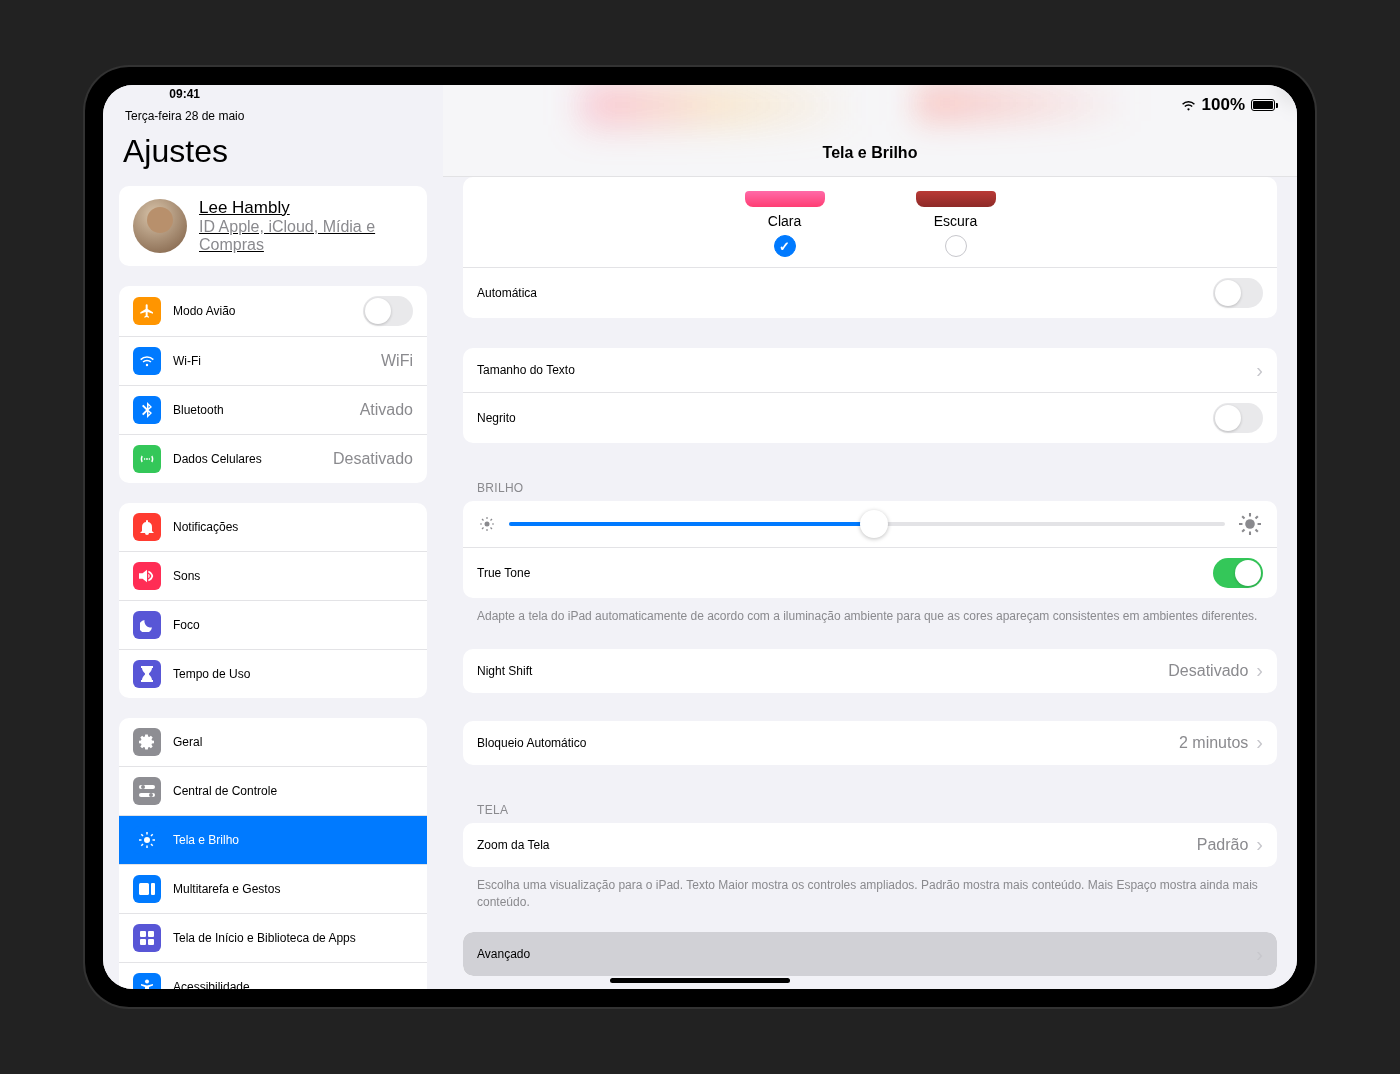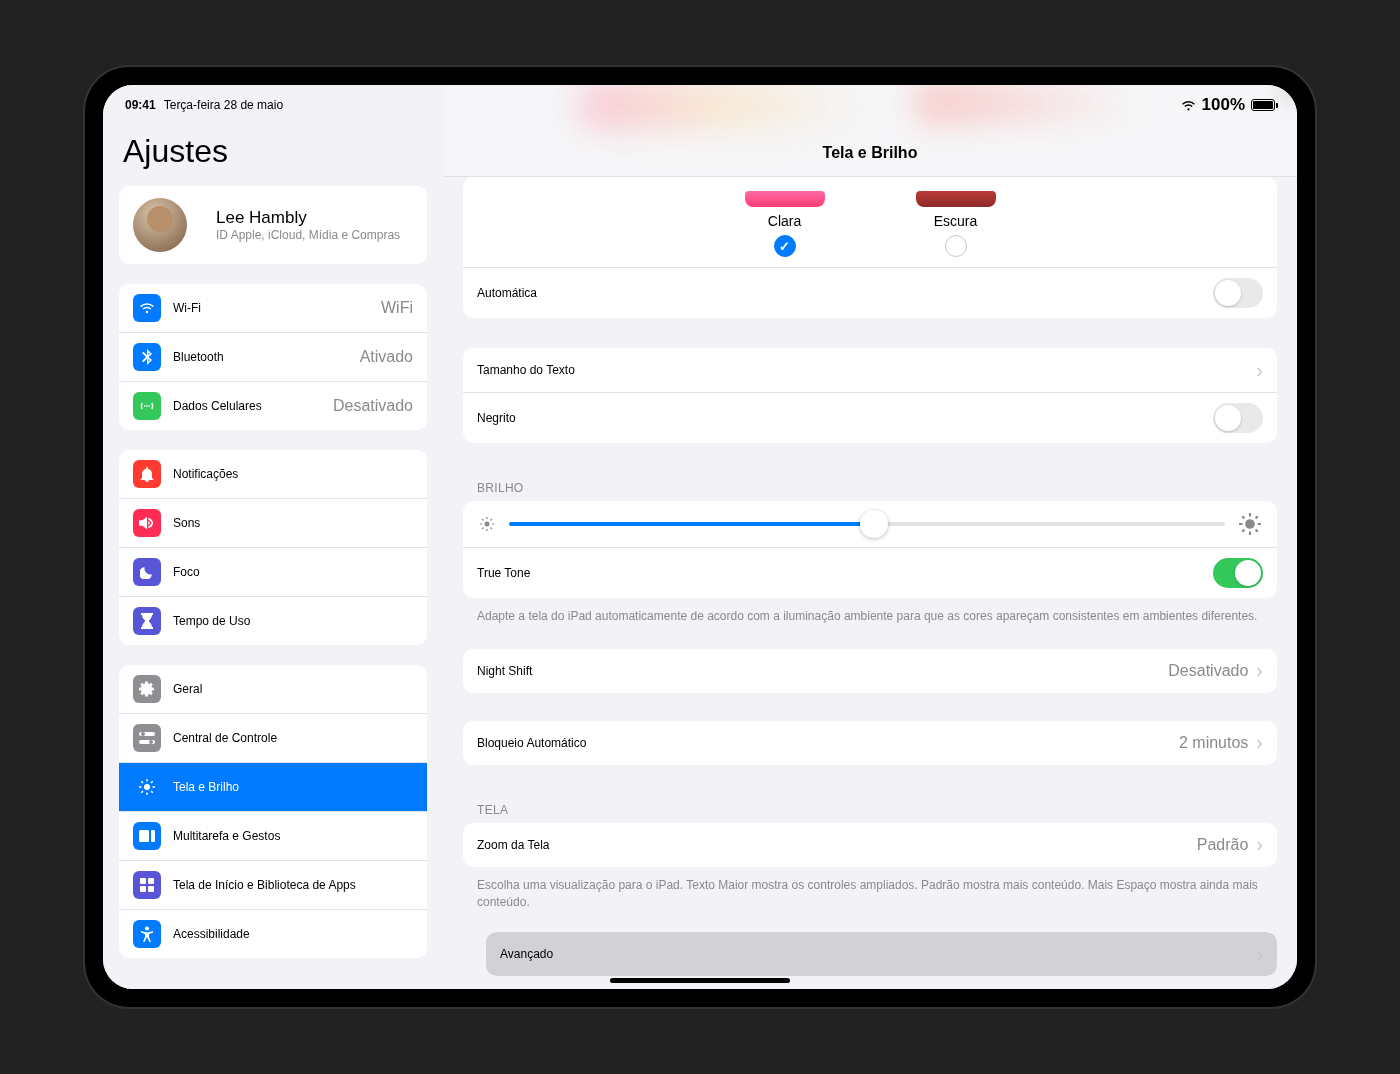--- a/index.html
+++ b/index.html
@@ -1,41 +1,41 @@
 <!DOCTYPE html>
 <html><head>
 <meta charset="utf-8">
 <style>
 * { box-sizing: border-box; margin: 0; padding: 0; font-family: -apple-system, BlinkMacSystemFont, "SF Pro Text", "Helvetica Neue", Arial, sans-serif; }
 body { background: #222; display: flex; justify-content: center; align-items: center; min-height: 100vh; }
 .device-frame { width: 1230px; height: 940px; background: #000; border-radius: 44px; padding: 18px; box-shadow: 0 0 0 2px #333; }
 .screen { width: 100%; height: 100%; background: #f2f2f7; border-radius: 30px; overflow: hidden; display: flex; flex-direction: column; position: relative; }
 .status-bar { height: 24px; display: flex; align-items: center; padding: 0 22px; font-size: 12px; font-weight: 600; position: absolute; top: 8px; left: 0; right: 0; z-index: 50; }
-.status-left { display: flex; align-items: center; gap: 8px; }
+.status-left { display: flex; align-items: center; gap: 8px; flex-direction: column; }
 .status-left .time { font-weight: 700; }
 .status-left .date { font-weight: 400; }
 .status-right { margin-left: auto; display: flex; align-items: center; gap: 6px; }
 .wifi-icon { width: 15px; height: 11px; }
 .battery-icon { width: 24px; height: 12px; border: 1.5px solid #000; border-radius: 3px; position: relative; }
 .battery-icon::after { content: ''; position: absolute; right: -4px; top: 3px; width: 2px; height: 5px; background: #000; border-radius: 0 1px 1px 0; }
 .battery-fill { position: absolute; left: 1px; top: 1px; bottom: 1px; right: 1px; background: #000; border-radius: 1px; }
 .content { flex: 1; display: flex; overflow: hidden; }
 .sidebar { width: 340px; background: #f2f2f7; padding: 48px 16px 0 16px; overflow-y: auto; }
 .sidebar h1 { font-size: 32px; font-weight: 400; margin-bottom: 16px; padding-left: 4px; }
 .card { background: #fff; border-radius: 10px; overflow: hidden; margin-bottom: 20px; }
 .list-row { display: flex; align-items: center; padding: 10px 14px; min-height: 44px; border-top: 0.5px solid #e3e3e6; cursor: default; }
 .list-row:first-child { border-top: none; }
 .list-row.selected { background: #007aff; }
 .list-row.selected .row-label, .list-row.selected .row-value { color: #fff; }
-.profile-row { padding: 12px 14px; gap: 29px; }
+.profile-row { padding: 12px 14px; gap: 12px; text-decoration: underline; }
 .avatar { width: 54px; height: 54px; border-radius: 50%; background: radial-gradient(circle at 40% 30%, #d8c4aa, #7a5a40); flex-shrink: 0; overflow:hidden; position:relative; }
 .avatar::after { content:''; position:absolute; left:14px; top:8px; width:26px; height:26px; background:#b8906c; border-radius:50%; }
 .profile-text { display: flex; flex-direction: column; }
 .profile-name { font-size: 17px; font-weight: 400; }
-.profile-sub { font-size: 12px; color: #8a8a8e; }
+.profile-sub { font-size: 16px; color: #8a8a8e; }
 .icon-box { width: 28px; height: 28px; border-radius: 6px; margin-right: 12px; flex-shrink: 0; display: flex; align-items: center; justify-content: center; }
 .row-label { font-size: 12px; flex: 1; }
 .row-value { font-size: 16px; color: #8a8a8e; }
 .toggle { width: 50px; height: 30px; background: #e9e9eb; border-radius: 15px; position: relative; cursor: pointer; }
 .toggle .knob { width: 26px; height: 26px; background: #fff; border-radius: 50%; position: absolute; top: 2px; left: 2px; box-shadow: 0 1px 3px rgba(0,0,0,0.2); transition: left .2s; }
 .toggle.on { background: #34c759; }
 .toggle.on .knob { left: 22px; }
 .main { flex: 1; background: #f2f2f7; display: flex; flex-direction: column; overflow: hidden; }
 .main-header { height: 92px; display: flex; align-items: flex-end; justify-content: center; padding-bottom: 14px; background: rgba(247,247,248,0.75); backdrop-filter: blur(10px); border-bottom: 0.5px solid rgba(0,0,0,0.08); position: relative; }
 .main-header::before { content:''; position:absolute; top:0; left:140px; width:280px; height:40px; background: linear-gradient(90deg, rgba(255,80,120,0.35), rgba(255,180,60,0.25), rgba(255,255,255,0)); filter: blur(18px); }
@@ -96,20 +96,31 @@
           <div class="avatar"></div>
           <div class="profile-text">
             <span class="profile-name">Lee Hambly</span>
             <span class="profile-sub">ID Apple, iCloud, Mídia e Compras</span>
           </div>
         </div>
       </div>
 
       <div class="card">
         <div class="list-row">
+          <div class="icon-box" style="background:#ff9500">
+                <svg width="16" height="16" viewBox="0 0 24 24" fill="#fff">
+                  <path d="M21 16v-2l-8-5V3.5a1.5 1.5 0 00-3 0V9l-8 5v2l8-2.5V19l-2 1.5V22l3.5-1 3.5 1v-1.5L13 19v-5.5l8 2.5z"></path>
+                </svg>
+              </div>
+          <span class="row-label">Modo Avião</span>
+          <div class="toggle">
+                <div class="knob"></div>
+              </div>
+        </div>
+        <div class="list-row">
           <div class="icon-box" style="background:#007aff">
                 <svg width="16" height="12" viewBox="0 0 20 14" fill="#fff">
                   <path d="M10 13.5a1.5 1.5 0 100-3 1.5 1.5 0 000 3zm-4.2-4.5a6 6 0 018.4 0l1.4-1.4a8 8 0 00-11.2 0L5.8 9zm-3-3a10.2 10.2 0 0114.4 0l1.4-1.4a12.2 12.2 0 00-17.2 0L2.8 6z"></path>
                 </svg>
               </div>
           <span class="row-label">Wi-Fi</span>
           <span class="row-value">WiFi</span>
         </div>
         <div class="list-row">
           <div class="icon-box" style="background:#007aff">
@@ -338,21 +349,21 @@
         <div class="section-header">TELA</div>
         <div class="card" style="margin-bottom:4px;">
           <div class="list-row">
             <span class="row-label">Zoom da Tela</span>
             <span class="row-value">Padrão</span>
             <span class="chevron">›</span>
           </div>
         </div>
         <div class="section-footer">Escolha uma visualização para o iPad. Texto Maior mostra os controles ampliados. Padrão mostra mais conteúdo. Mais Espaço mostra ainda mais conteúdo.</div>
 
-        <div class="card" style="margin-top:22px;margin-left:23px;">
+        <div class="card" style="margin-top:22px;">
           <div class="list-row highlight-row">
             <span class="row-label">Avançado</span>
             <span class="chevron">›</span>
           </div>
         </div>
 
       </div>
     </div>
   </div>
 

